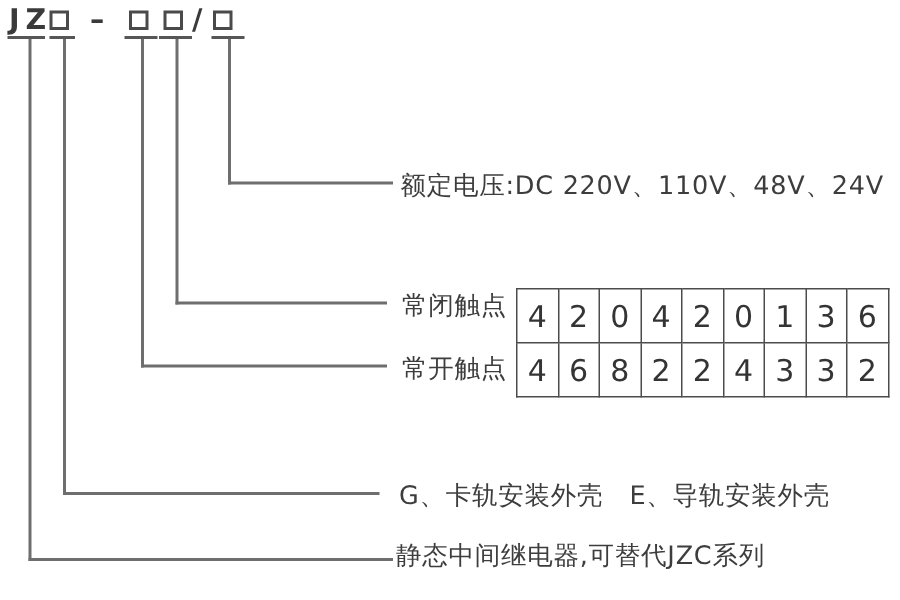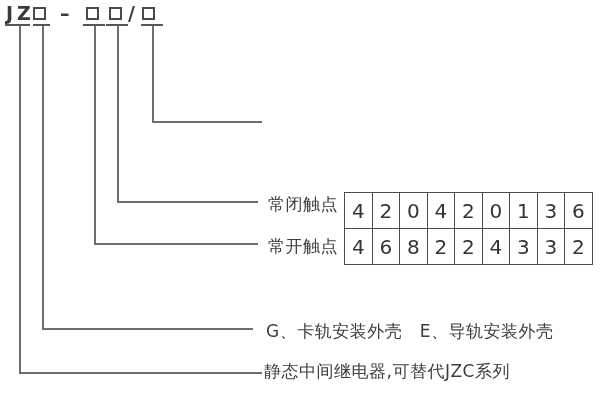--- a/index.html
+++ b/index.html
@@ -59,20 +59,21 @@
   <div class="tick" style="left:83px;  width:22px"></div>
   <div class="tick" style="left:106px; width:22px"></div>
   <div class="tick" style="left:141px; width:22px"></div>
 
   <div class="conn" style="left:19px;  width:243px; height:348px"></div>
   <div class="conn" style="left:42px;  width:211px; height:304px"></div>
   <div class="conn" style="left:94px;  width:164px; height:219px"></div>
   <div class="conn" style="left:117px; width:141px; height:177px"></div>
   <div class="conn" style="left:152px; width:110px; height:97px"></div>
 
+  <div class="callout-label" style="left:267px; top:114px">额定电压:DC 220V、110V、48V、24V</div>
   <div class="callout-label" style="left:268px; top:236px">常开触点</div>
   <div class="callout-label" style="left:268px; top:194px">常闭触点</div>
   <div class="callout-label" style="left:264px; top:361px">静态中间继电器,可替代JZC系列</div>
   <div class="callout-label" style="left:266px; top:321px">G、卡轨安装外壳　E、导轨安装外壳</div>
 
   <table class="contact-table">
     <tbody>
         <tr>
       <td>4</td>
       <td>2</td>

